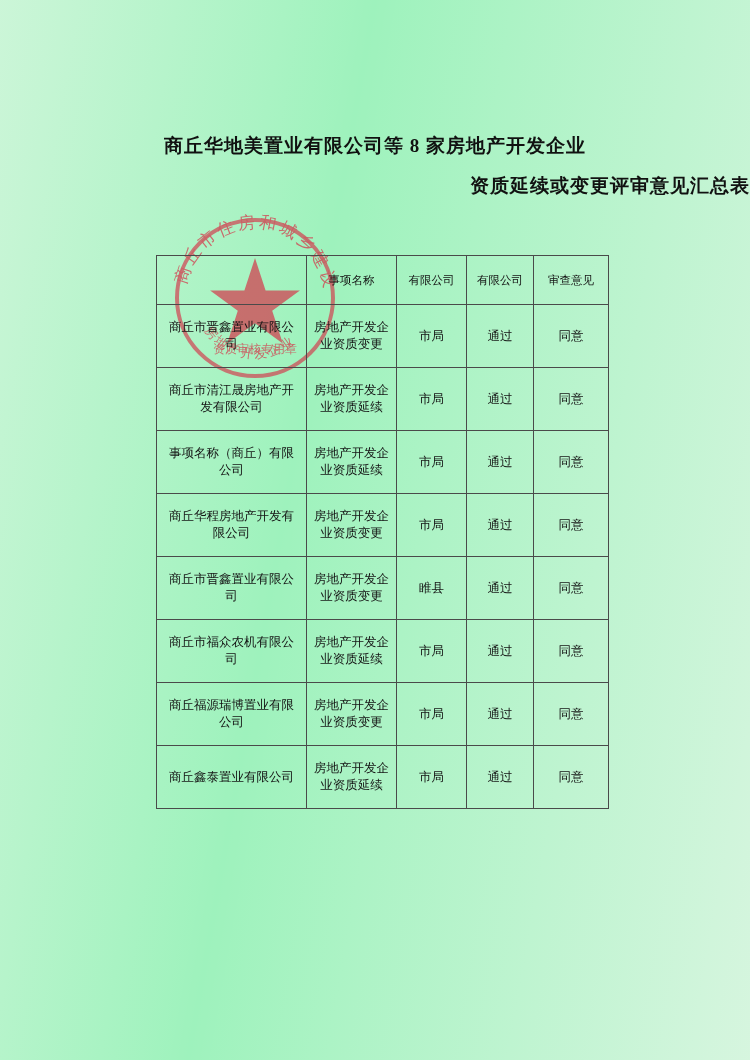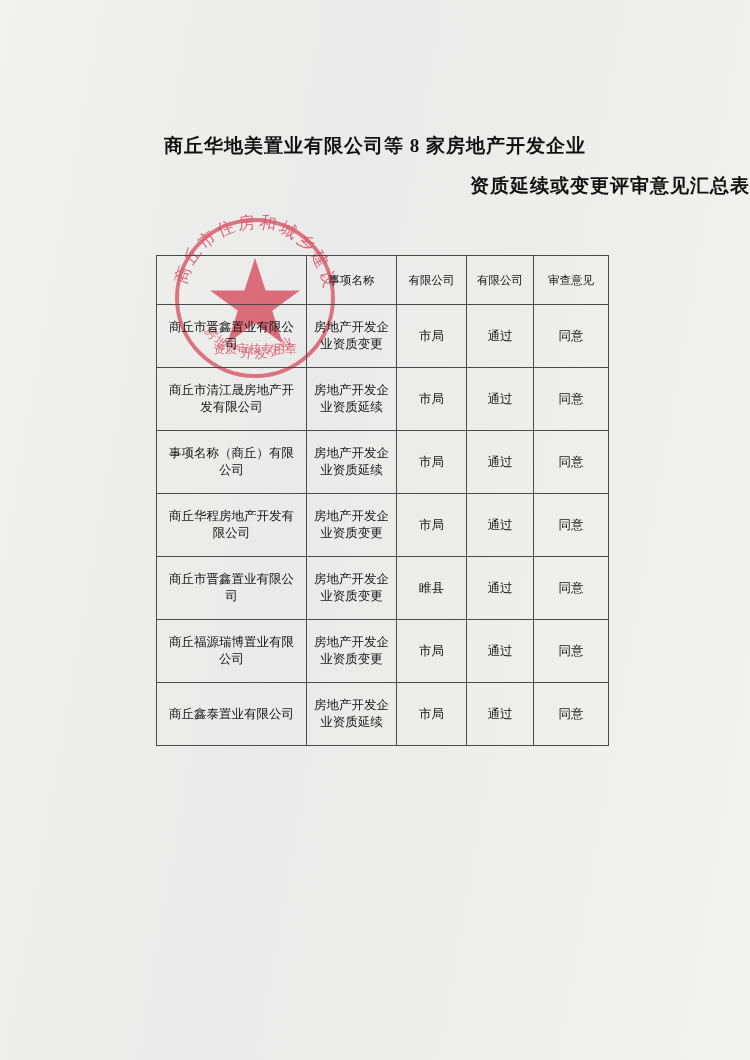--- a/index.html
+++ b/index.html
@@ -12,21 +12,21 @@
     background: #ffffff;
     font-family: "Liberation Serif", "DejaVu Serif", serif;
     color: #1a1a1a;
     position: relative;
     overflow: hidden;
   }
   .page {
     position: relative;
     width: 750px;
     height: 1060px;
-    background: #e5e5e5;
+    background: #86efac;
   }
   
   .page::before {
     content: "";
     position: absolute;
     inset: 0;
     background:
       linear-gradient(100deg, rgba(250,250,245,0.6), rgba(255,255,255,0.2) 40%, rgba(248,248,244,0.7));
     pointer-events: none;
   }
@@ -181,20 +181,27 @@
           <td class="opinion">同意</td>
         </tr>
         <tr>
           <td class="name">商丘市晋鑫置业有限公司</td>
           <td class="matter">房地产开发企业资质变更</td>
           <td class="dept">睢县</td>
           <td class="result">通过</td>
           <td class="opinion">同意</td>
         </tr>
         <tr>
+          <td class="name">商丘市福众农机有限公司</td>
+          <td class="matter">房地产开发企业资质延续</td>
+          <td class="dept">市局</td>
+          <td class="result">通过</td>
+          <td class="opinion">同意</td>
+        </tr>
+        <tr>
           <td class="name">商丘福源瑞博置业有限公司</td>
           <td class="matter">房地产开发企业资质变更</td>
           <td class="dept">市局</td>
           <td class="result">通过</td>
           <td class="opinion">同意</td>
         </tr>
         <tr>
           <td class="name">商丘鑫泰置业有限公司</td>
           <td class="matter">房地产开发企业资质延续</td>
           <td class="dept">市局</td>

